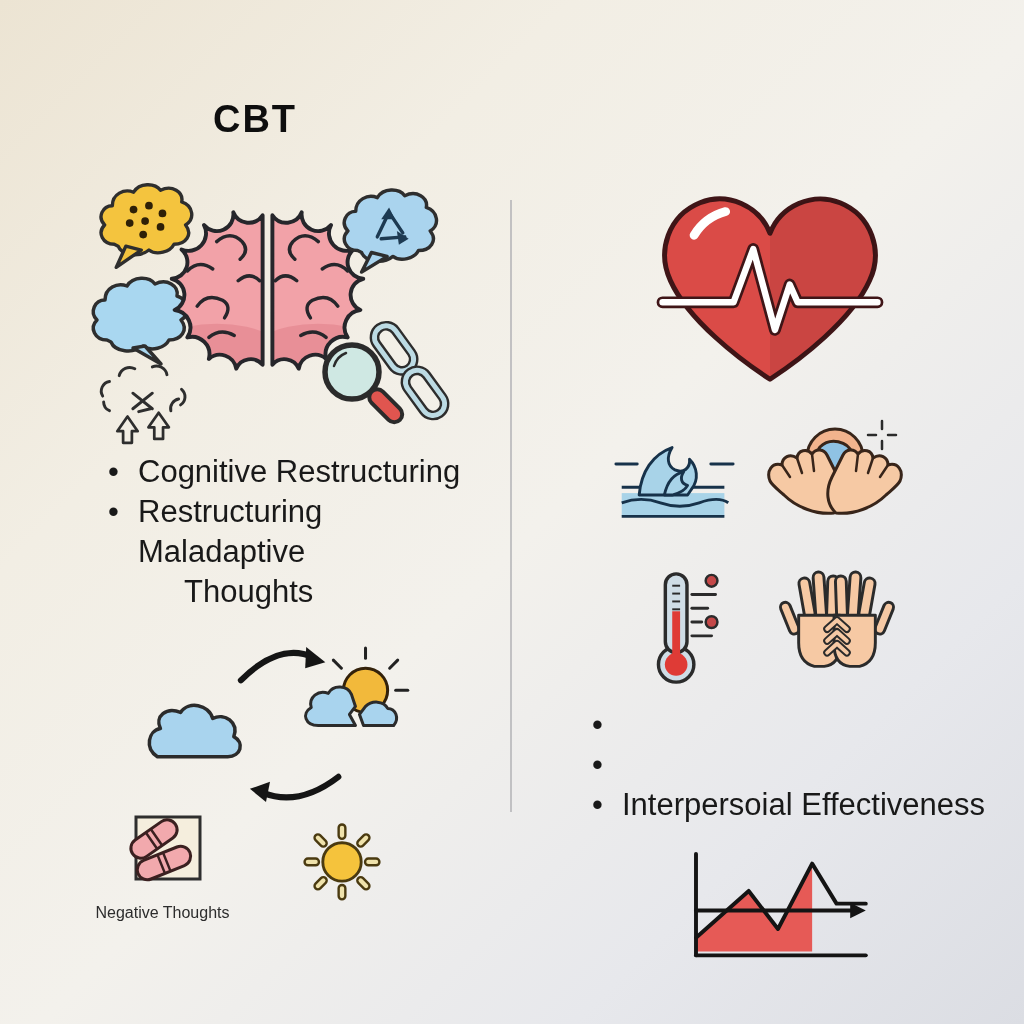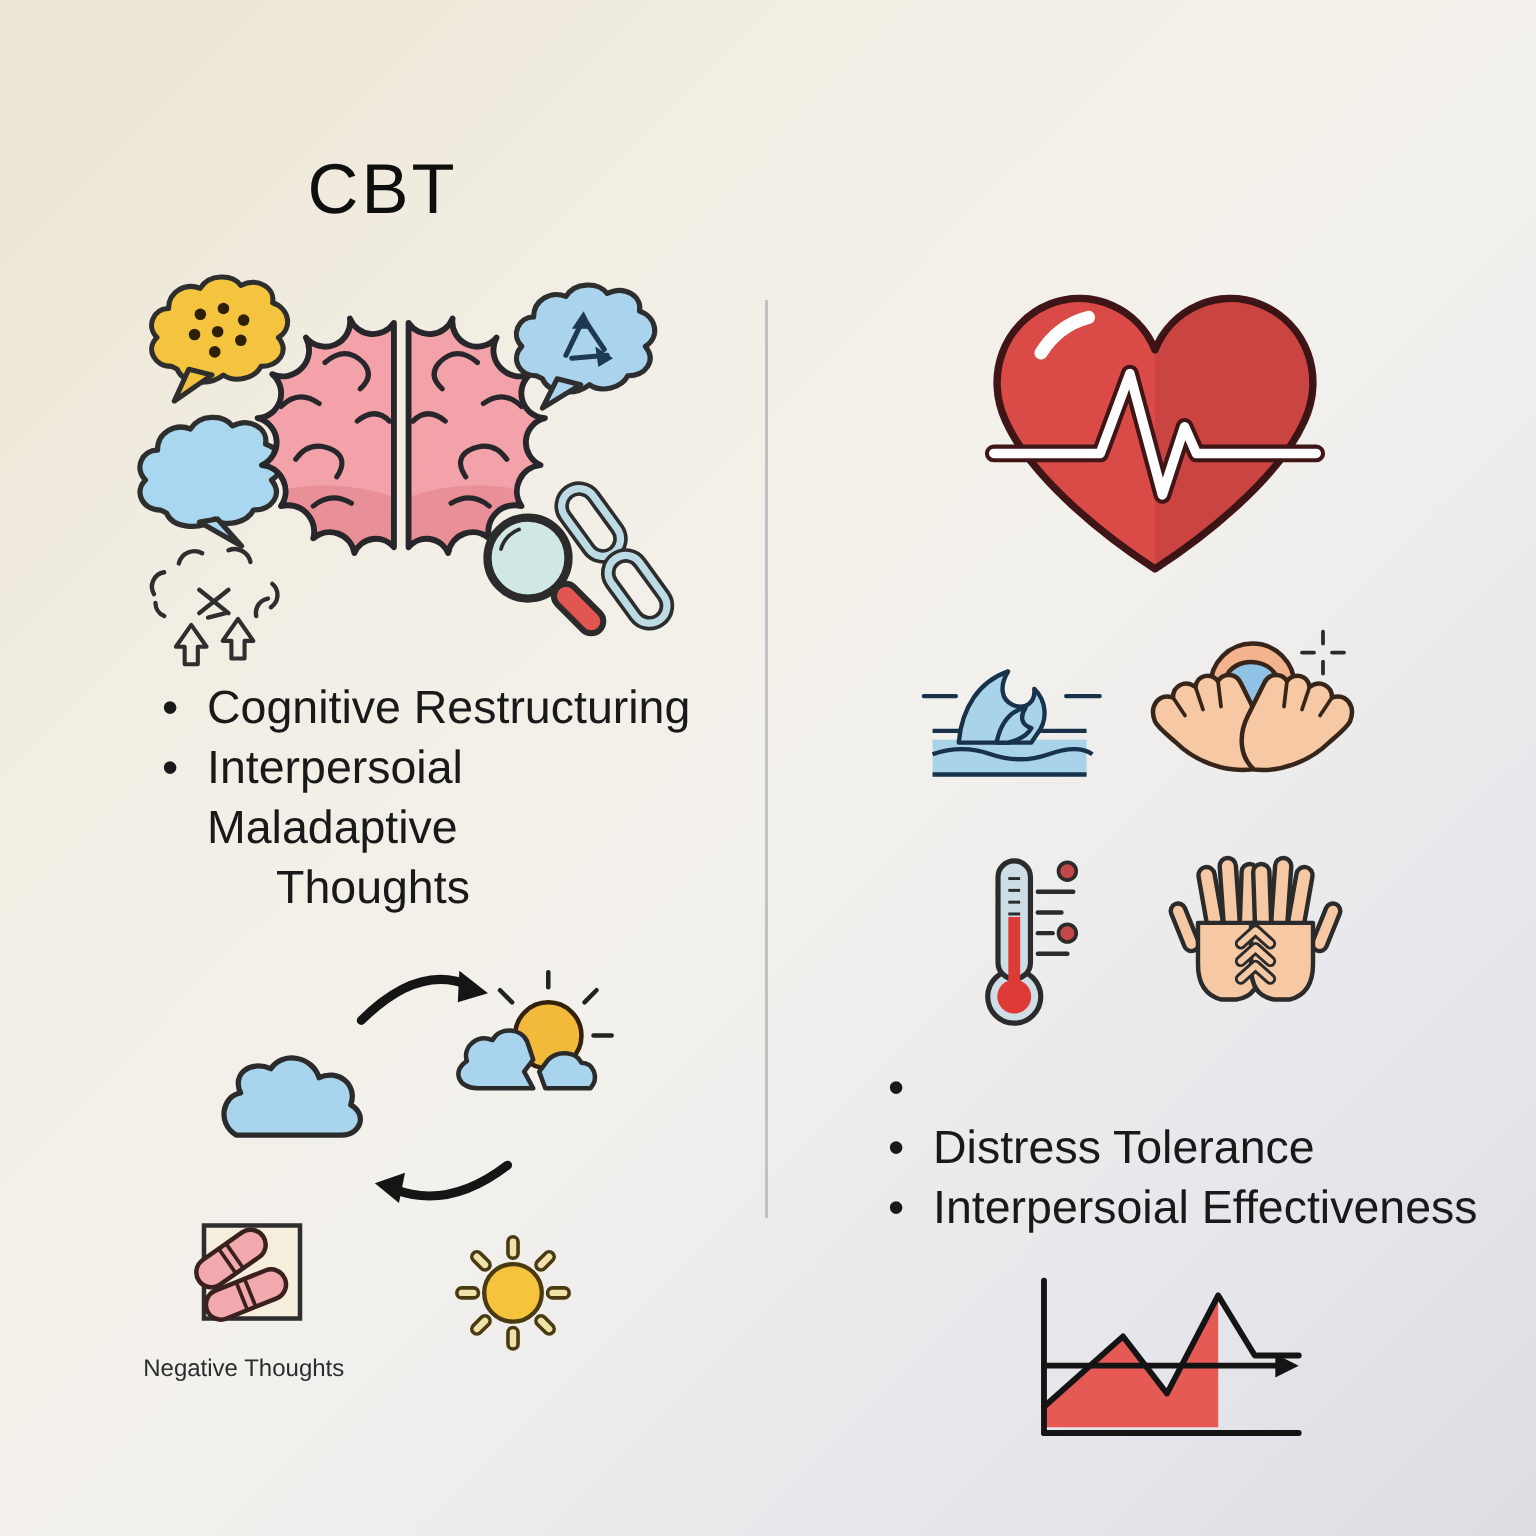--- a/index.html
+++ b/index.html
@@ -2,21 +2,21 @@
 <html><head>
 <meta charset="utf-8">
 <style>
   html,body{margin:0;padding:0;}
   #canvas{
     position:relative;width:1024px;height:1024px;overflow:hidden;
     background:linear-gradient(135deg,#ece4d3 0%,#f2eee4 28%,#f3f1ec 52%,#e7e8ec 78%,#dbdde3 100%);
     font-family:"Liberation Sans","DejaVu Sans",sans-serif;color:#1b1b1b;
   }
   .abs{position:absolute;}
-  .col-title{font-size:47px;font-weight:400;letter-spacing:2px;color:#0e0e0e;text-align:center;width:210px;}
+  .col-title{font-size:38px;font-weight:700;letter-spacing:2px;color:#0e0e0e;text-align:center;width:210px;}
   .blist{font-size:31px;line-height:40px;color:#191919;}
   .bl{display:flex;}
   .bdot{width:30px;flex:0 0 30px;text-align:left;}
   .caption{font-size:16px;line-height:30px;color:#2c2c2c;text-align:center;}
   .divider{width:2px;background:#b2b2b5;opacity:.75;}
   svg{display:block;overflow:visible;}
 </style>
 </head>
 <body>
 
@@ -136,21 +136,21 @@
     </svg>
   </div>
 
   <div class="abs blist" style="left:108px;top:452px;width:400px;">
     <div class="bl">
         <span class="bdot">•</span>
         <span>Cognitive Restructuring</span>
       </div>
     <div class="bl">
         <span class="bdot">•</span>
-        <span>Interpersoial</span>
+        <span>Restructuring</span>
       </div>
     <div class="bl">
         <span class="bdot"></span>
         <span>Maladaptive</span>
       </div>
     <div class="bl">
         <span class="bdot"></span>
         <span style="padding-left:6px;margin-left:40px;">Thoughts</span>
       </div>
   </div>
@@ -323,21 +323,20 @@
       </g>
     </svg>
   </div>
 
   <div class="abs blist" style="left:592px;top:705px;width:432px;">
     <div class="bl">
         <span class="bdot">•</span>
       </div>
     <div class="bl">
         <span class="bdot">•</span>
-        <span>Distress Tolerance</span>
       </div>
     <div class="bl">
         <span class="bdot">•</span>
         <span>Interpersoial Effectiveness</span>
       </div>
   </div>
 
   <div class="abs" style="left:672px;top:848px;">
     <svg width="210" height="122" viewBox="0 0 210 125">
       <path d="M22,106 L22,92 L76,44 L106,83 L141,16 L141,106 Z" fill="#e65a56"></path>

